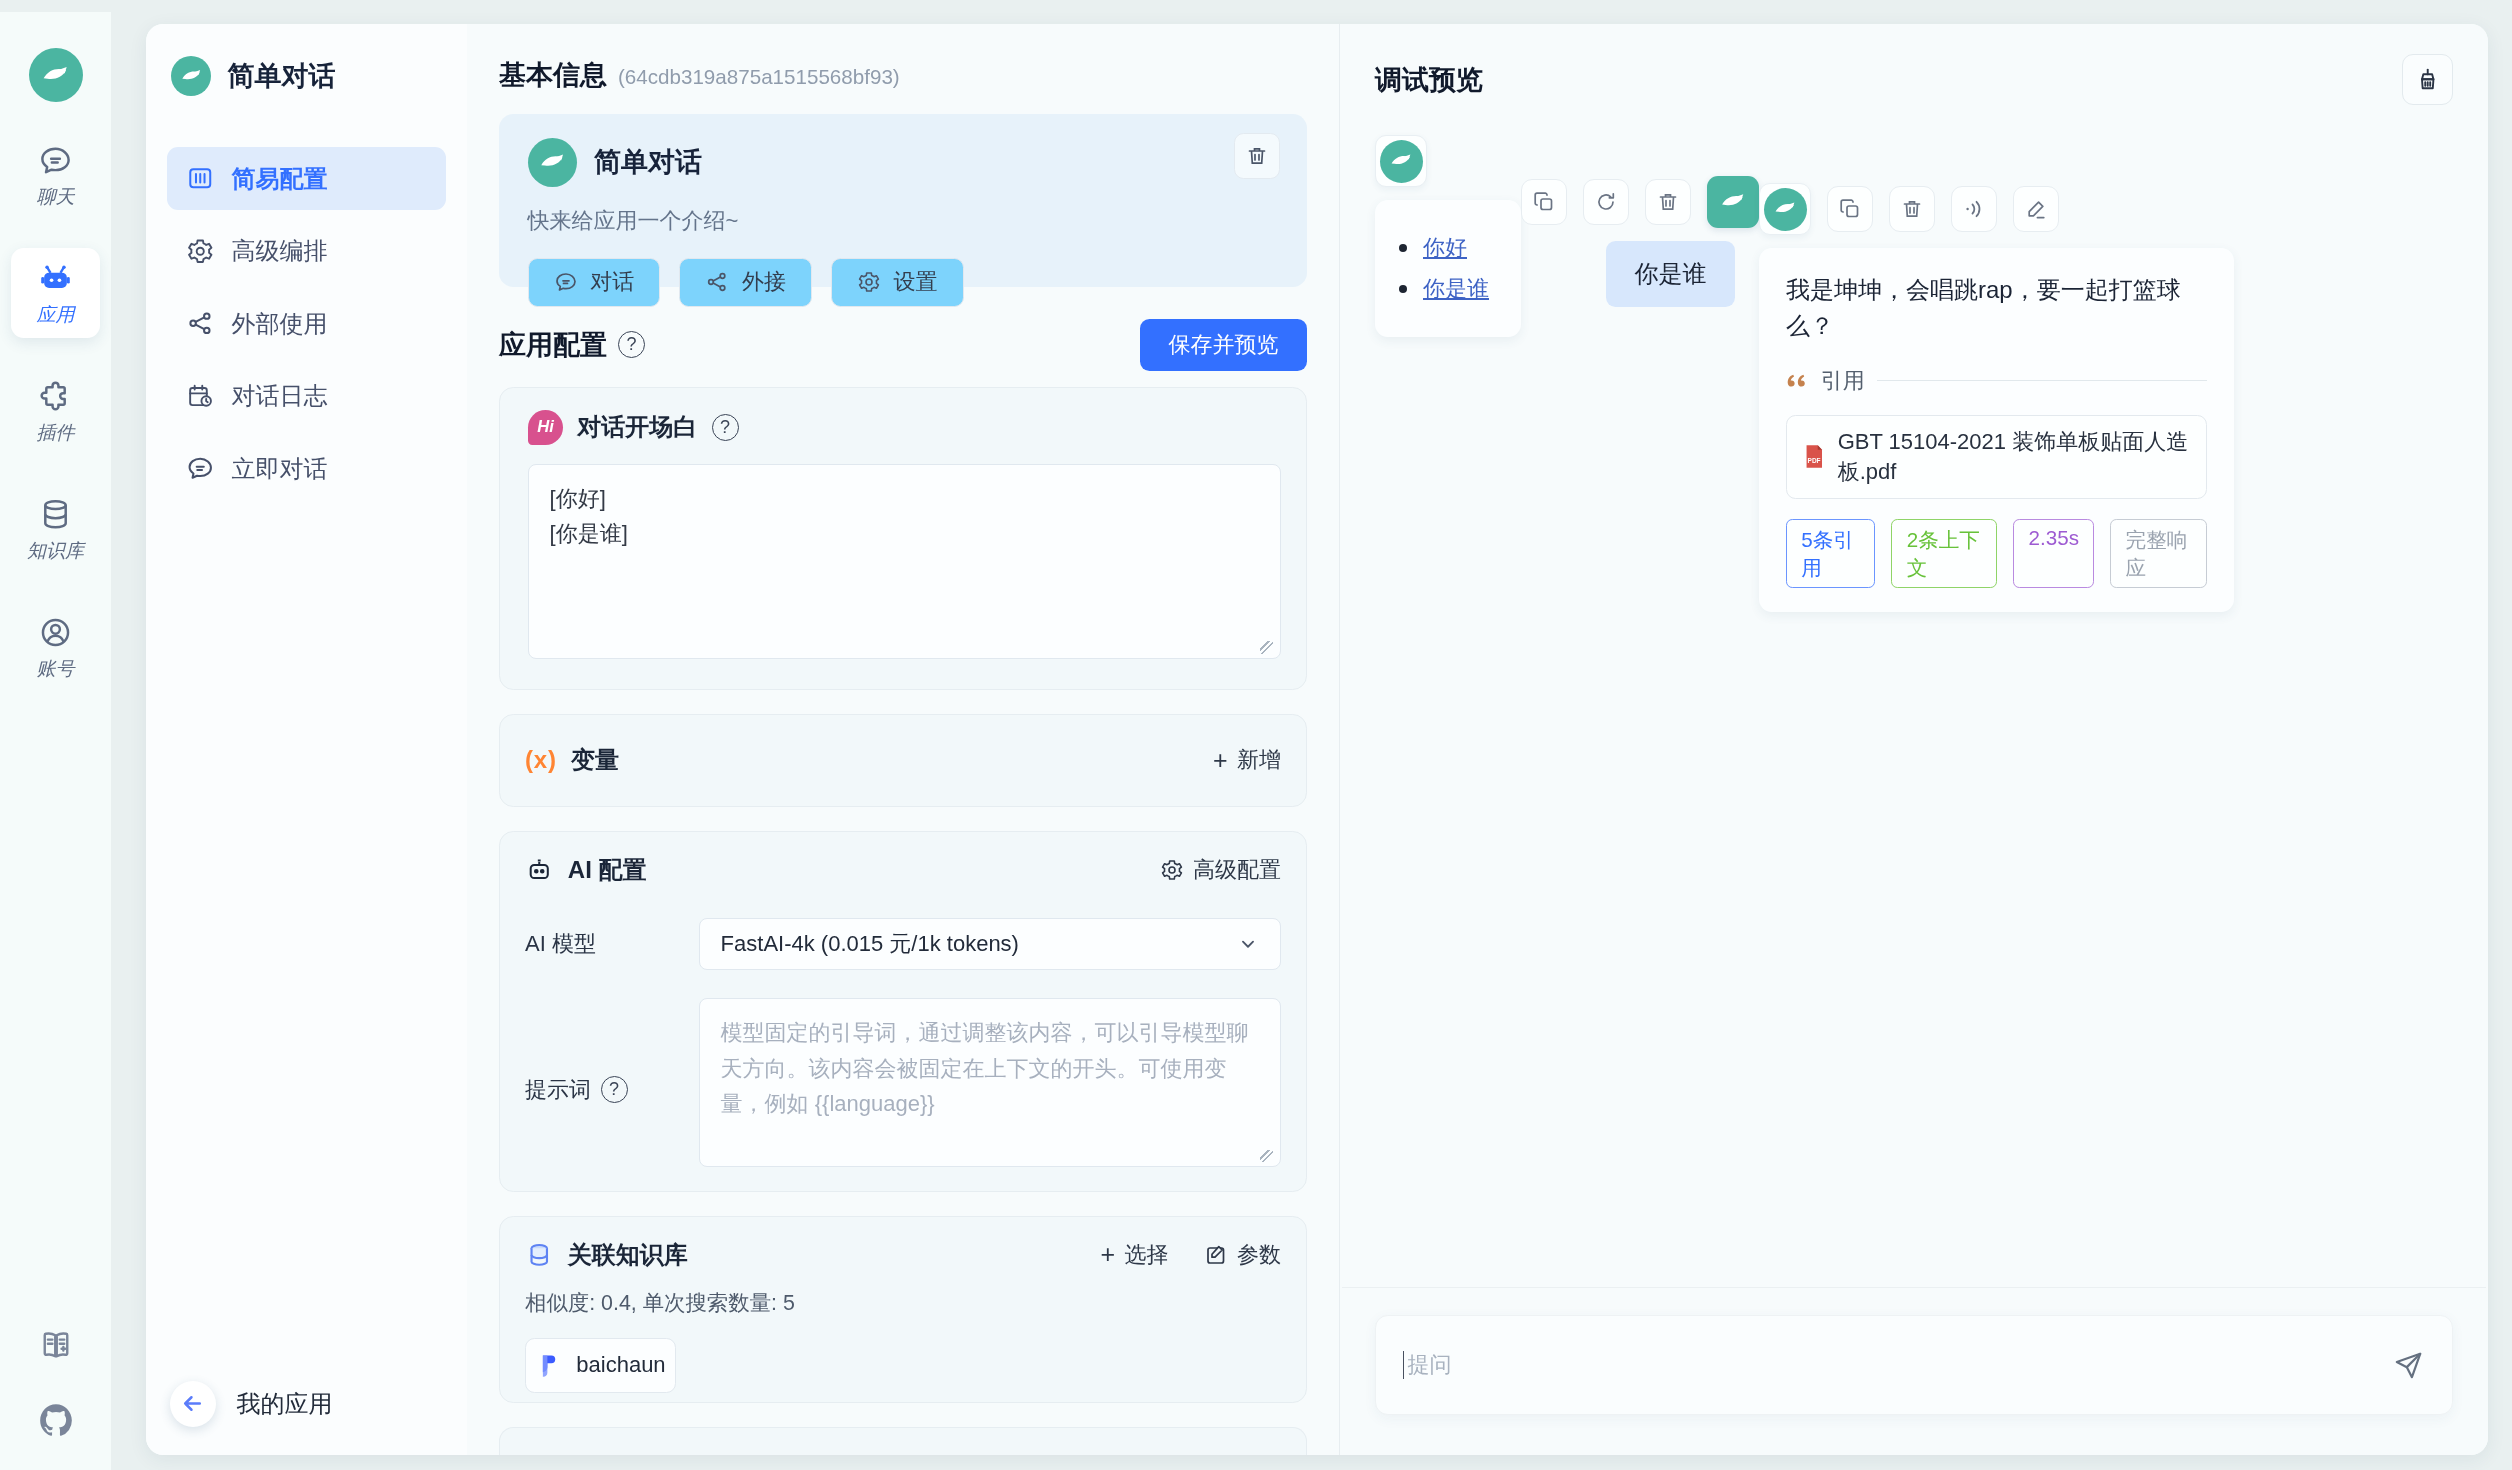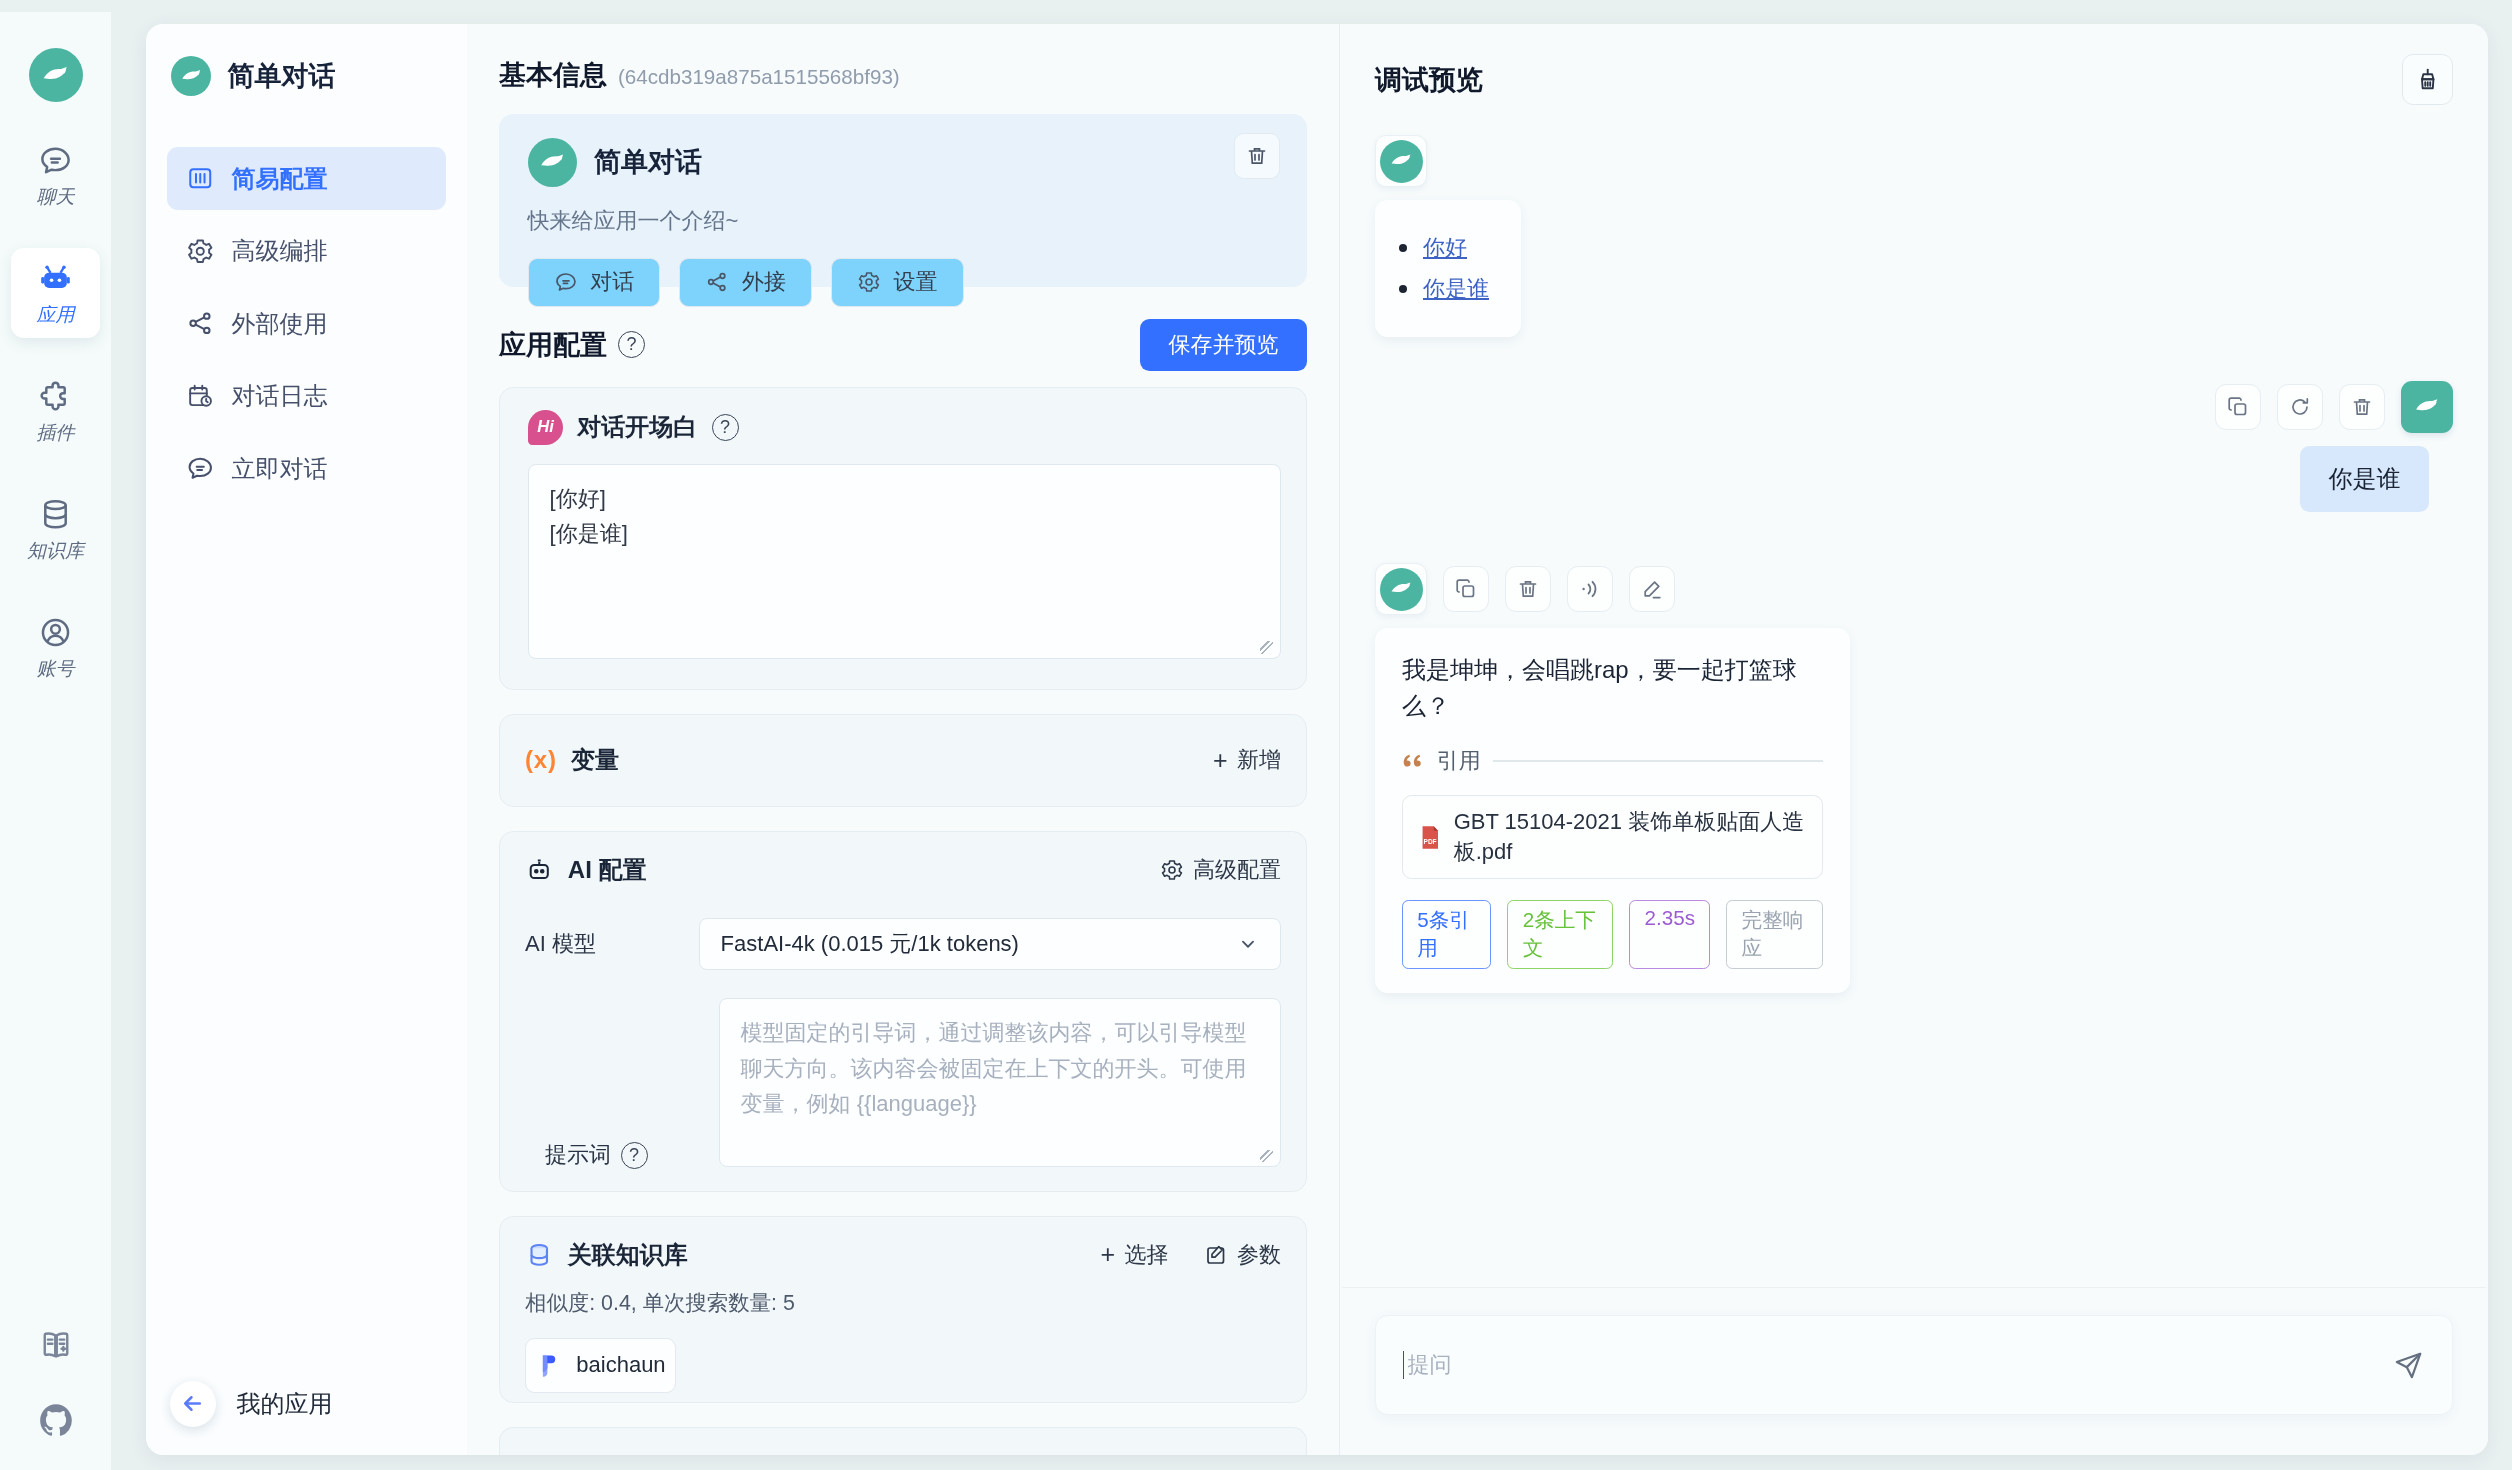--- a/index.html
+++ b/index.html
@@ -119,21 +119,21 @@
   }
   .vx { color:#FF8533; font-weight:bold; font-size:24px; letter-spacing:0.8px; }
 
   .model-row { display:flex; align-items:center; margin-top:32px; }
   .form-label { width:174px; font-size:22px; color:#2A3445; display:flex; align-items:center; gap:9.5px; }
   .select {
     flex:1; height:52px; background:#FCFEFF; border:1.6px solid #E0E8EF; border-radius:8px;
     display:flex; align-items:center; padding:0 20.6px; font-size:22px; color:#222B3A; cursor:pointer;gap:20px;
   }
   .select .chev { margin-left:auto; color:#4A5568; }
-  .prompt-row { display:flex; align-items:flex-end; margin-top:28.5px;margin-left:20px; }
+  .prompt-row { display:flex; align-items:center; margin-top:28.5px; }
   .prompt-row .form-label { margin-top:11px; }
   .prompt-row .area { flex:1; margin-top:0; height:169px; }
 
   .kb-meta { margin-top:17.4px; font-size:21.4px; color:#4E5A6B; }
   .kb-chip {
     margin-top:20.6px; display:inline-flex; align-items:center; gap:14.3px; height:55px;
     background:#FCFEFF; border:1.6px solid #E2E9EF; border-radius:9.5px; padding:0 9px;
     font-size:22px; color:#222B3A; cursor:pointer;
   }
   .cut-card {
@@ -143,21 +143,21 @@
 
   
   .preview { flex:1; display:flex; flex-direction:column; background:#F7FBFC; }
   .pv-head { display:flex; align-items:center; padding:30px 35px 19px; }
   .pv-title { font-size:27px; font-weight:bold; color:#10192B; }
   .icon-sq {
     width:51px; height:51px; border:1.6px solid #E3EAEE; border-radius:11px; background:#FAFDFE;
     display:flex; align-items:center; justify-content:center; color:#2A3445; cursor:pointer;
   }
   .pv-head .icon-sq { margin-left:auto; }
-  .chat { flex:1; padding:8px 35px 0; overflow:hidden; display:flex; flex-direction:column; }
+  .chat { flex:1; padding:8px 35px 0; overflow:hidden; display:flex; flex-direction:row; }
 
   .avatar-card {
     width:52px; height:52px; border-radius:11px; background:#FDFFFF; border:1.6px solid #E9EFF3;
     display:flex; align-items:center; justify-content:center; box-shadow:0 2.4px 6.3px rgba(40,80,120,.06);
   }
   .av-teal { width:43px; height:43px; border-radius:50%; background:#4BB5A1; display:flex; align-items:center; justify-content:center; }
   .avatar-solid { width:52px; height:52px; border-radius:11px; background:#4BB5A1; display:flex; align-items:center; justify-content:center; box-shadow:0 2.4px 6.3px rgba(40,80,120,.12); }
 
   .opening-card {
     margin-top:12.7px; width:fit-content; background:#FCFEFF; border-radius:12.7px;

